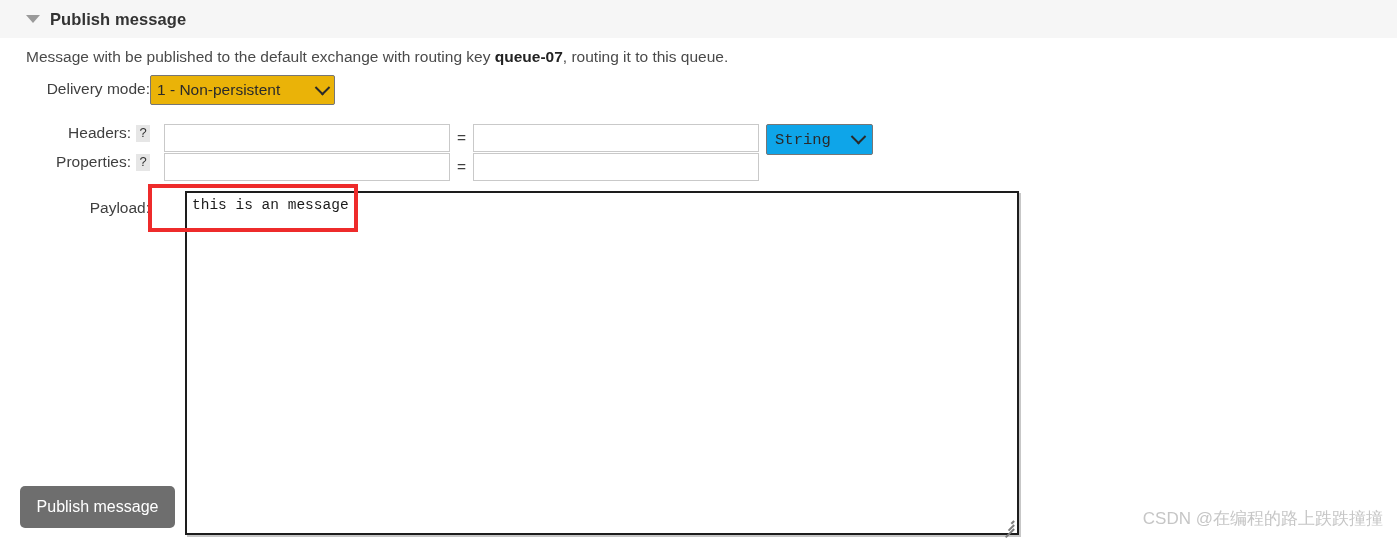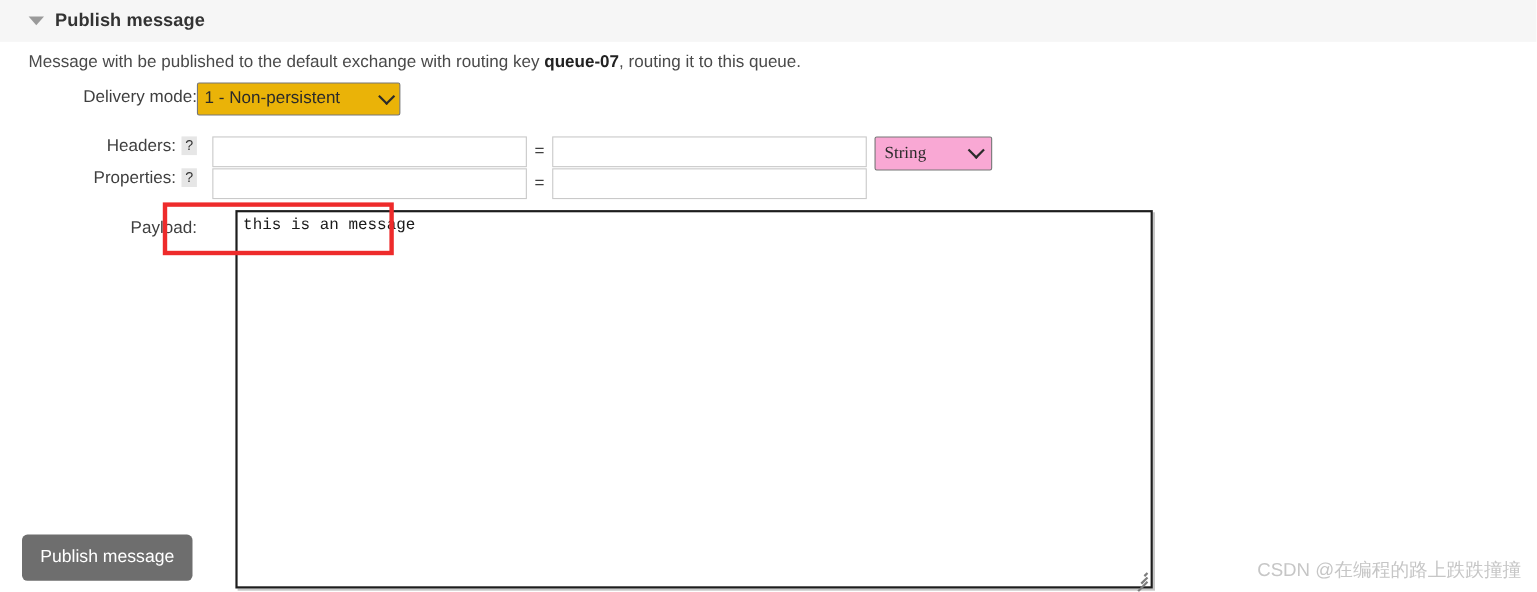--- a/index.html
+++ b/index.html
@@ -67,21 +67,20 @@
     left: 0;
   }
   .row-label {
     width: 150px;
     text-align: right;
     font-size: 15.5px;
     color: #3f3f3f;
     box-sizing: border-box;
     flex: none;
     white-space: nowrap;
-    margin-left: 29px;
   }
   .help-badge {
     display: inline-block;
     background: #e6e6e6;
     color: #333333;
     font-size: 13px;
     line-height: 16px;
     width: 14px;
     height: 17px;
     text-align: center;
@@ -110,22 +109,22 @@
     justify-content: space-between;
     cursor: default;
   }
   #string-type-select {
     margin-left: 7px;
     width: 107px;
     height: 31px;
     box-sizing: border-box;
     border: 1px solid #767676;
     border-radius: 2px;
-    background: #f9a8d4;
-    font-family: Liberation Serif, serif;
+    background: #0ea5e9;
+    font-family: Liberation Mono, monospace;
     font-size: 15.5px;
     color: #2a2a2a;
     padding: 0 8px;
     display: flex;
     align-items: center;
     justify-content: space-between;
     cursor: default;
   }
   .chev {
     display: inline-block;

